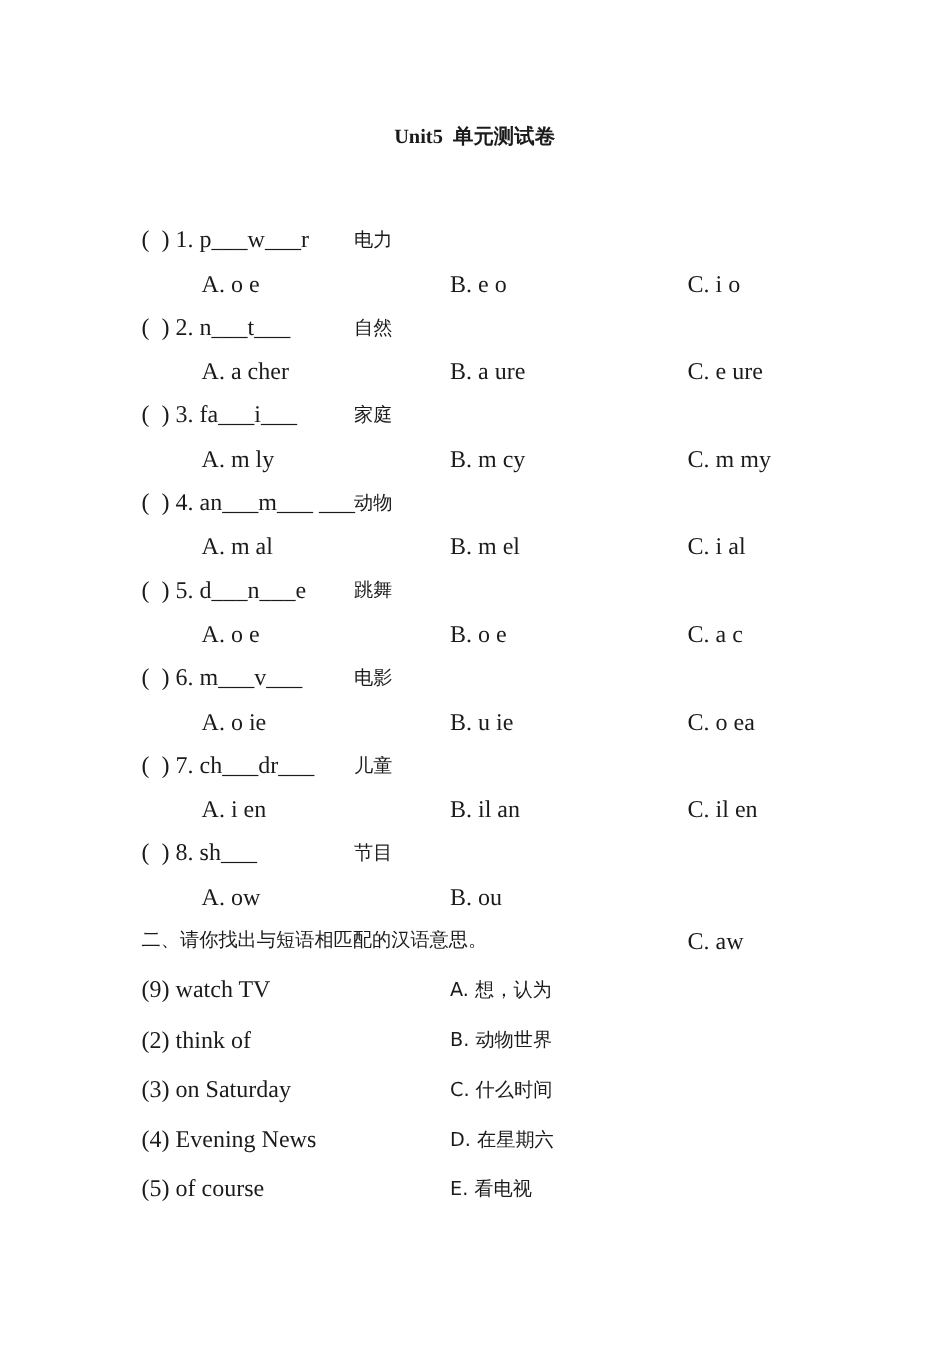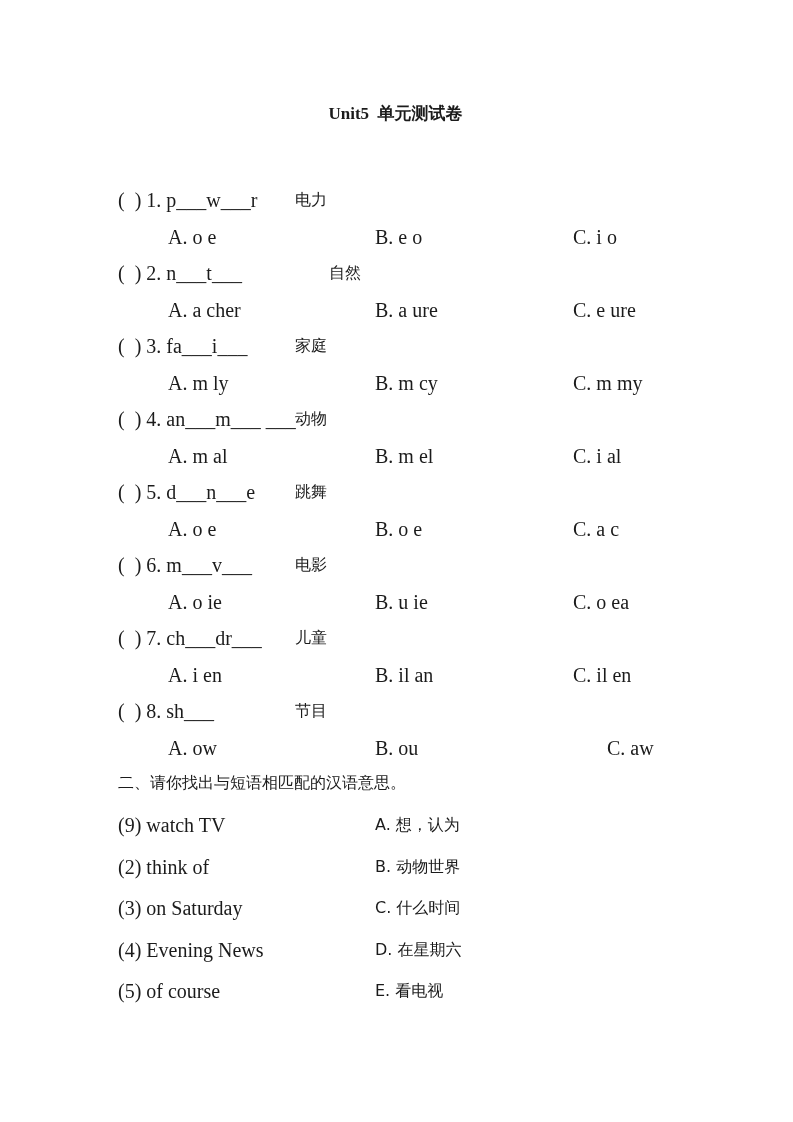--- a/index.html
+++ b/index.html
@@ -79,21 +79,21 @@
         </div>
         <div class="line" style="top: 226px;">
           <span class="latin" style="left: 168px;">A. o e</span>
           <span class="latin" style="left: 375px;">B. e o</span>
           <span class="latin" style="left: 573px;">C. i o</span>
         </div>
       </div>
       <div>
         <div class="line" style="top: 262px;">
           <span class="latin" style="left: 118px;">(  ) 2. n___t___</span>
-          <span class="cjk" style="left: 295px; margin-left: 34px;">自然</span>
+          <span class="cjk" style="left: 295px;">自然</span>
         </div>
         <div class="line" style="top: 299px;">
           <span class="latin" style="left: 168px;">A. a cher</span>
           <span class="latin" style="left: 375px;">B. a ure</span>
           <span class="latin" style="left: 573px;">C. e ure</span>
         </div>
       </div>
       <div>
         <div class="line" style="top: 335px;">
           <span class="latin" style="left: 118px;">(  ) 3. fa___i___</span>
@@ -150,21 +150,21 @@
         </div>
       </div>
       <div>
         <div class="line" style="top: 700px;">
           <span class="latin" style="left: 118px;">(  ) 8. sh___</span>
           <span class="cjk" style="left: 295px;">节目</span>
         </div>
         <div class="line" style="top: 737px;">
           <span class="latin" style="left: 168px;">A. ow</span>
           <span class="latin" style="left: 375px;">B. ou</span>
-          <span class="latin" style="left: 607px;">C. aw</span>
+          <span class="latin" style="left: 573px; margin-top: 37px;">C. aw</span>
         </div>
       </div>
     </div>
 
   <div class="heading" id="section-two-heading">二、请你找出与短语相匹配的汉语意思。</div>
 
   <div id="s2-pairs">
       <div class="line" style="top: 814px;">
         <span class="latin" style="left: 118px;">(9) watch TV</span>
         <span class="cjk" style="left: 375px;">A. 想，认为</span>

